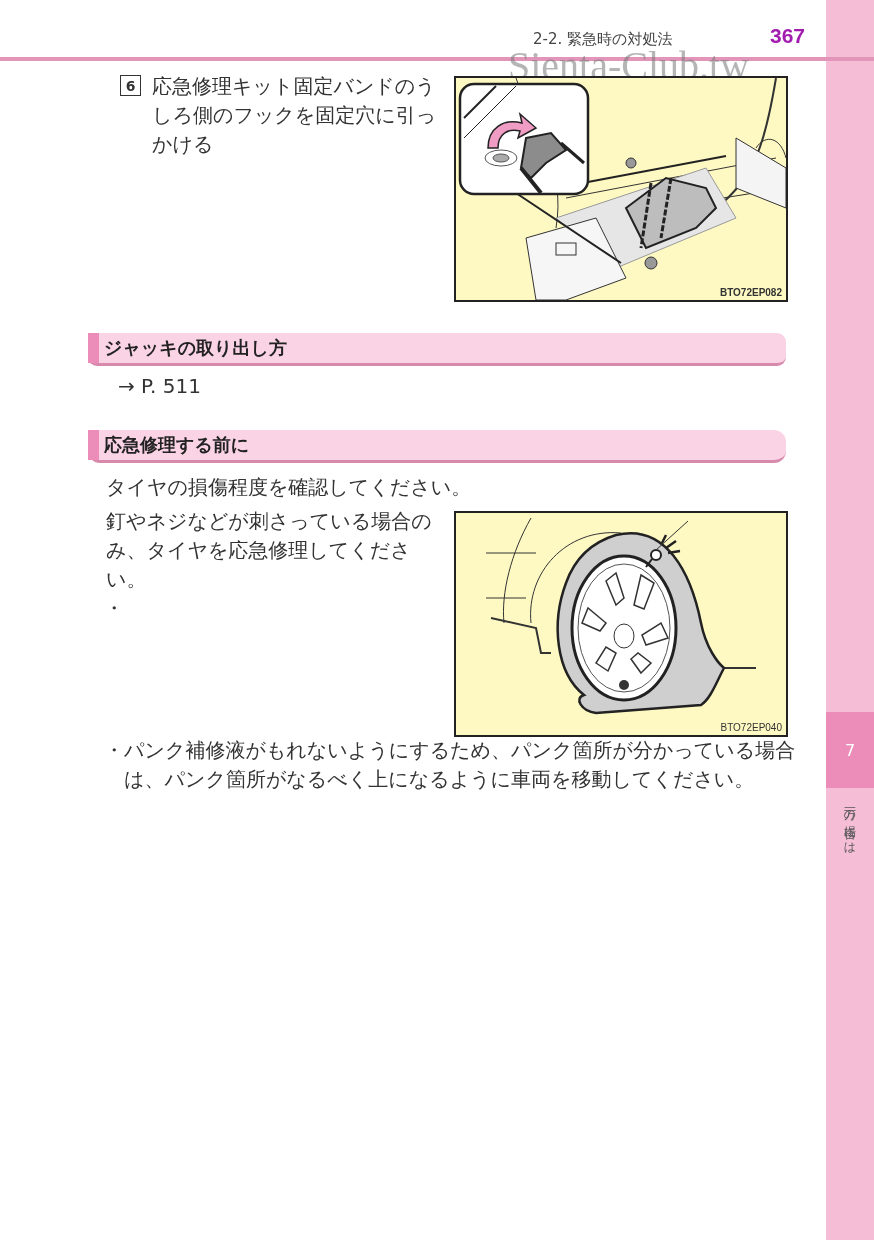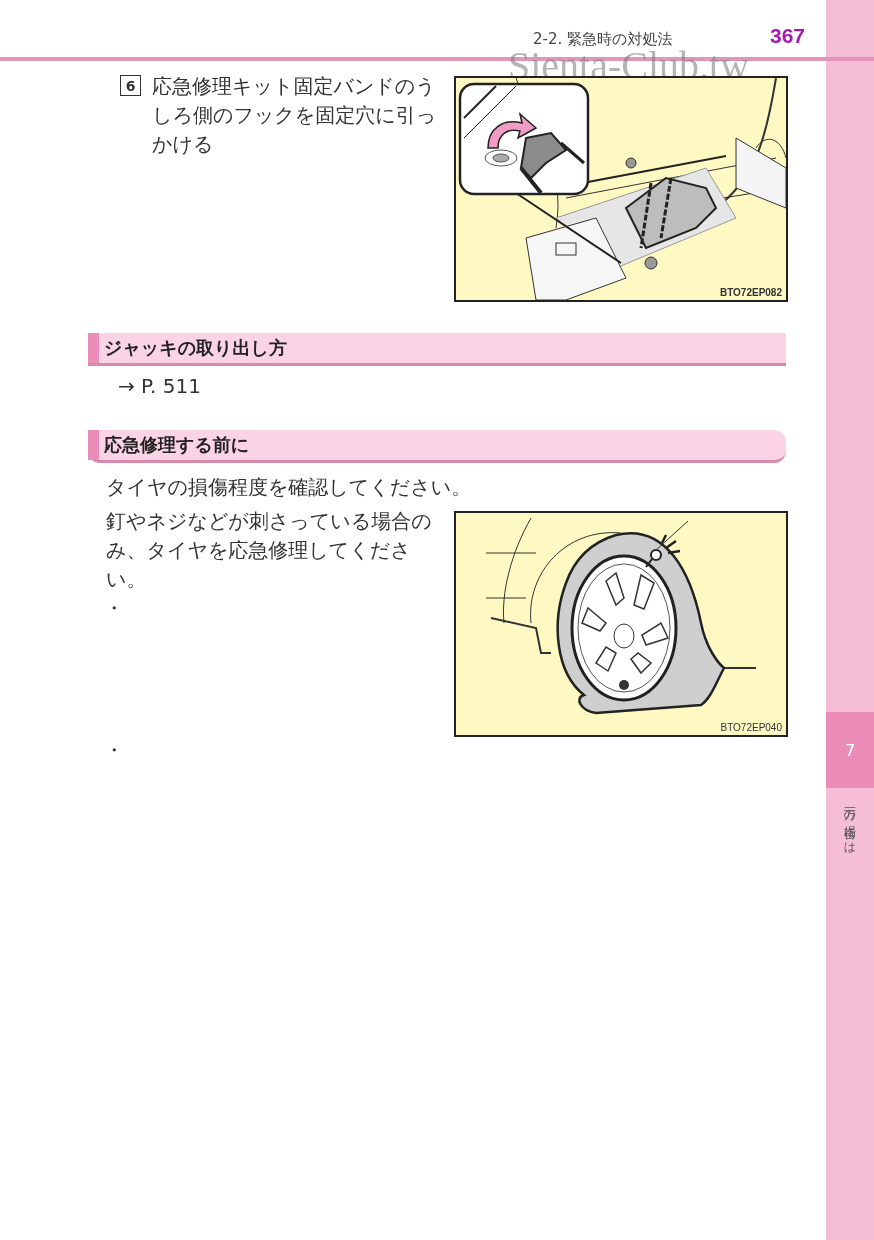--- a/index.html
+++ b/index.html
@@ -123,21 +123,21 @@
     <ellipse cx="45" cy="80" rx="8" ry="4" fill="#aaa" stroke="#555"></ellipse>
     <path d="M70 60 L95 55 L110 72 L90 85 L75 100 L65 90 Z" fill="#8c8c8c" stroke="#222" stroke-width="2"></path>
     <path d="M65 90 L85 115" stroke="#222" stroke-width="4"></path>
     <path d="M105 65 L128 85" stroke="#222" stroke-width="3"></path>
 
     <path d="M32 70 C32 50 48 40 66 45 L64 36 L80 50 L62 60 L64 53 C52 50 42 56 42 70 Z" fill="#f09cc4" stroke="#222" stroke-width="1.5"></path>
   </svg>
   <div class="fig-caption" style="font-weight:bold;">BTO72EP082</div>
 </div>
 
-<div class="section-header" style="top:333px;">
+<div class="section-header" style="top:333px;border-radius:9px;">
   <div class="section-title">ジャッキの取り出し方</div>
 </div>
 <div class="ref-link">→ P. 511</div>
 
 <div class="section-header" style="top:430px;border-radius:12px;">
   <div class="section-title">応急修理する前に</div>
 </div>
 
 <div class="para" style="left:106px; top:473px; width:680px;">タイヤの損傷程度を確認してください。</div>
 
@@ -175,13 +175,14 @@
     <circle cx="200" cy="42" r="5" fill="#fff" stroke="#222" stroke-width="2"></circle>
     <path d="M196 46 L190 54" stroke="#222" stroke-width="2"></path>
     <path d="M200 37 L232 8" stroke="#333" stroke-width="1"></path>
     <path d="M206 30 L210 22 M210 35 L220 28 M212 40 L224 38" stroke="#222" stroke-width="2.5"></path>
   </svg>
   <div class="fig-caption">BTO72EP040</div>
 </div>
 
 <div class="bullet" style="left:100px; top:736px; width:686px;">
   <span class="dot">・</span>
+  <span>パンク補修液がもれないようにするため、パンク箇所が分かっている場合は、パンク箇所がなるべく上になるように車両を移動してください。</span>
 </div>
 
 </body></html>

